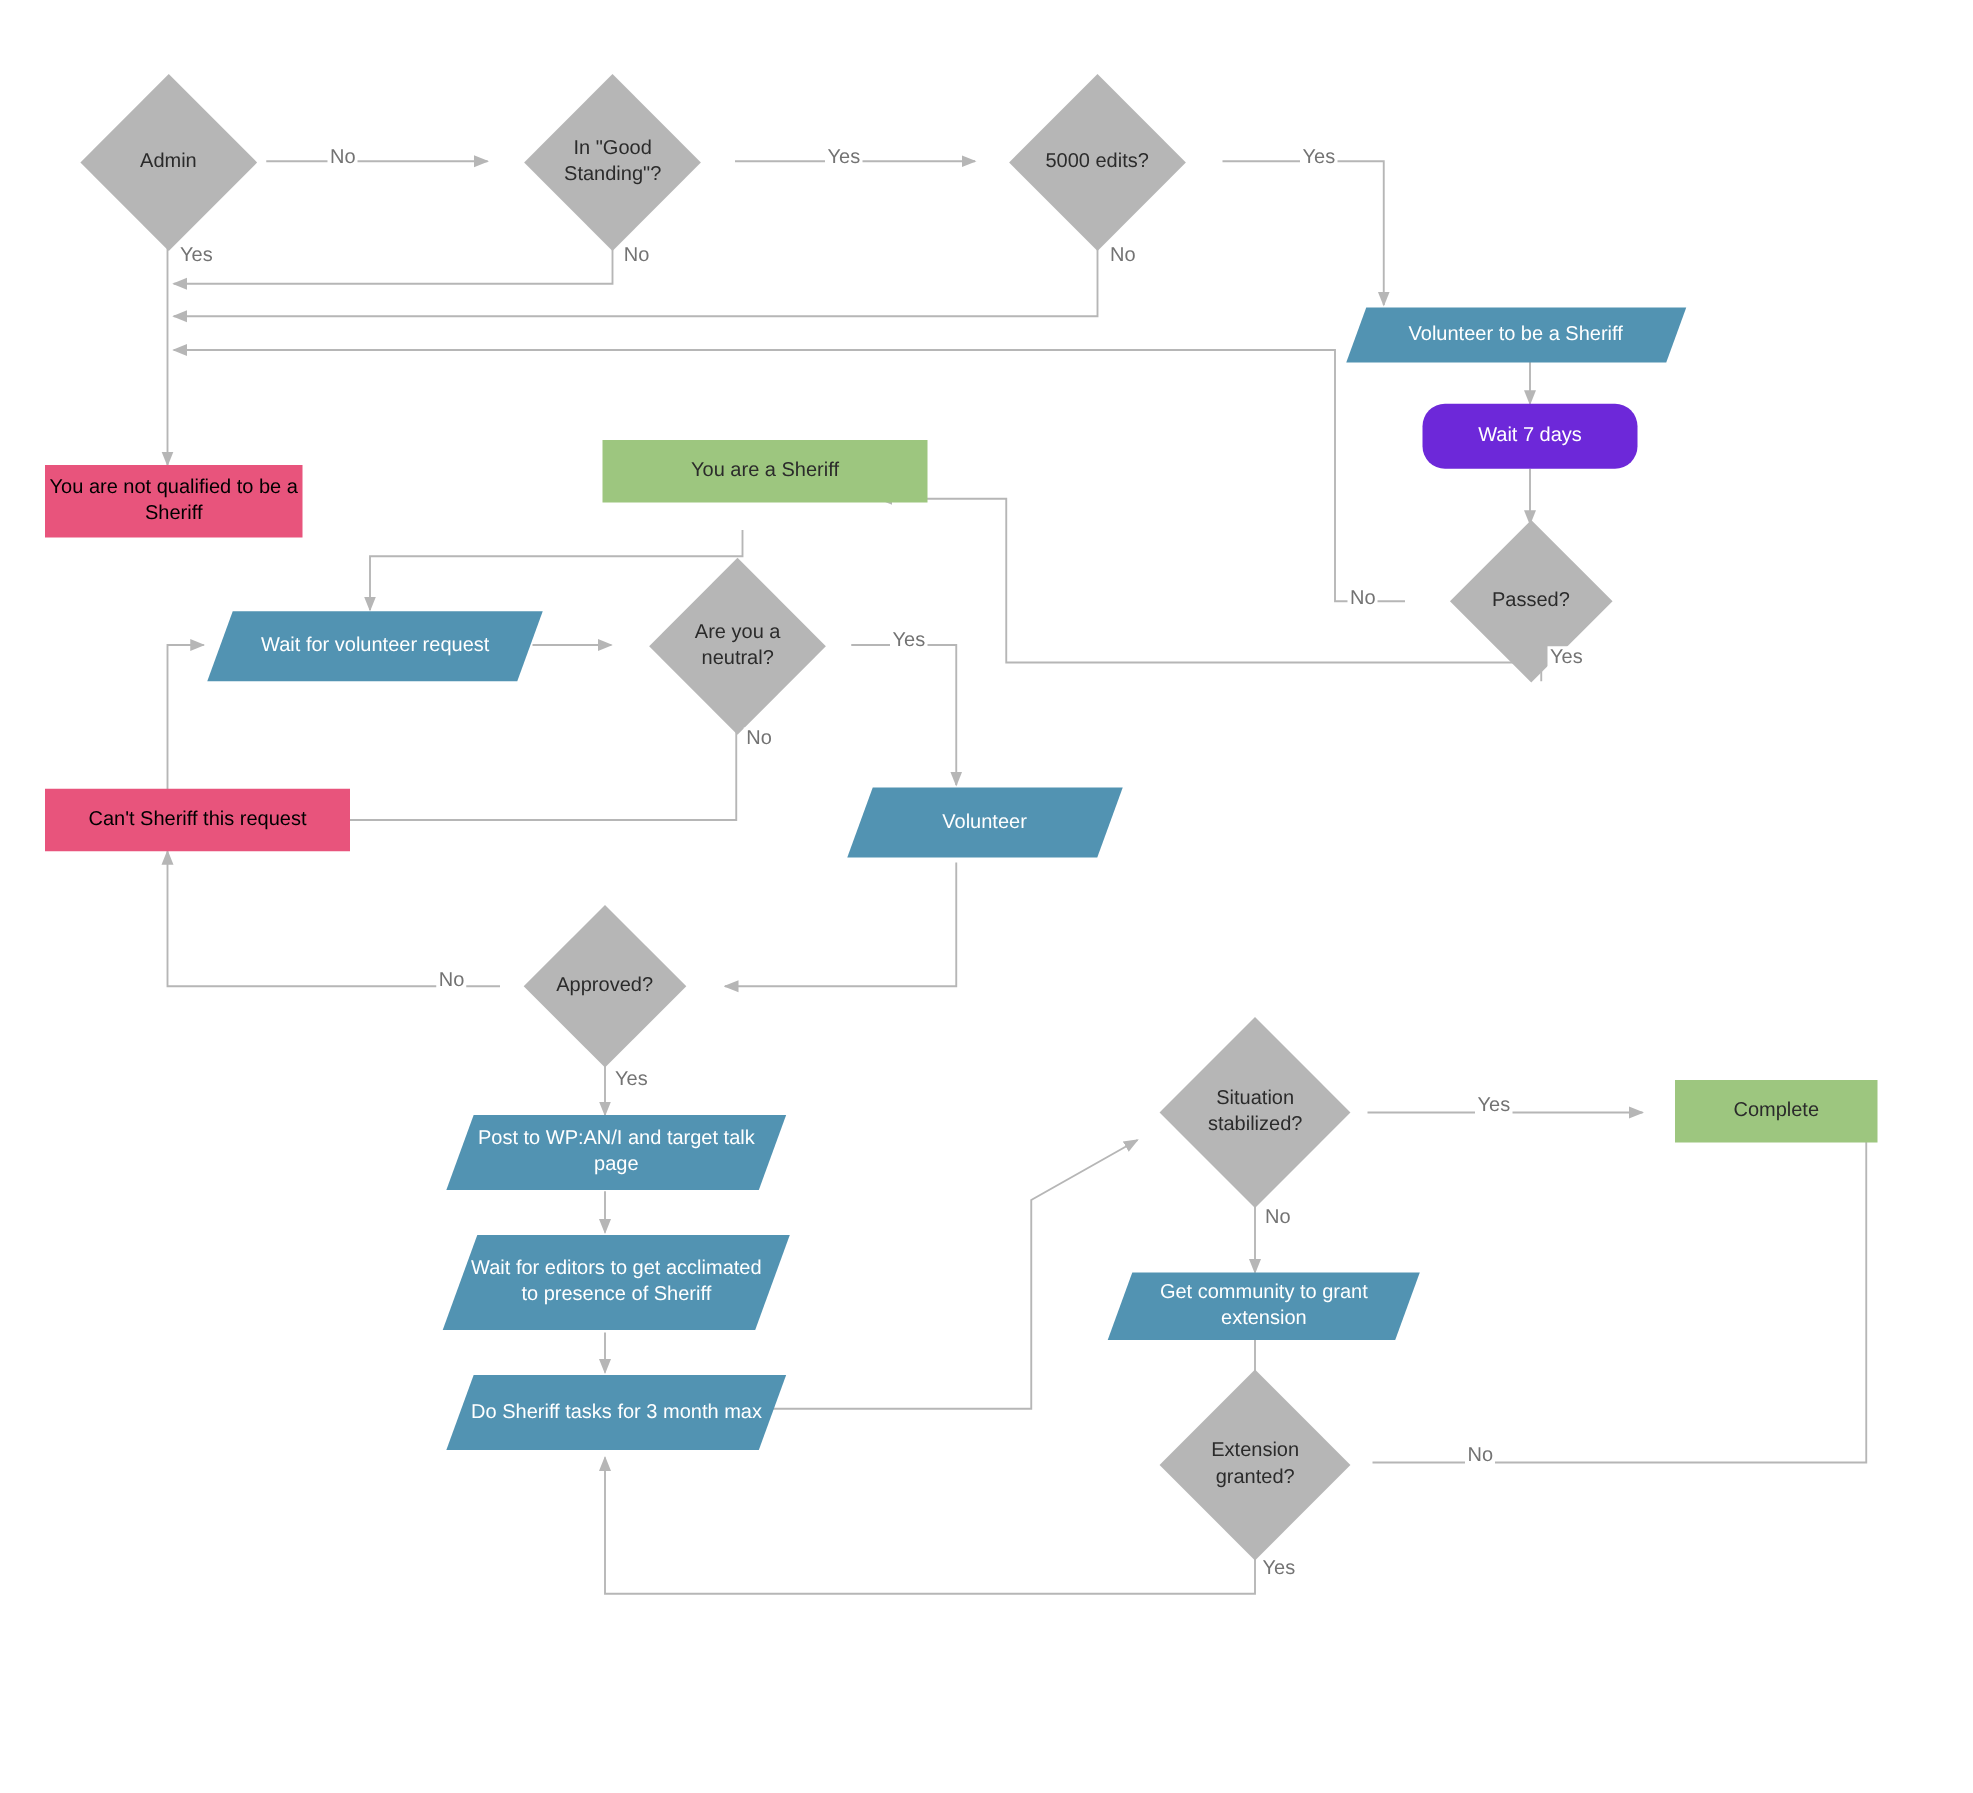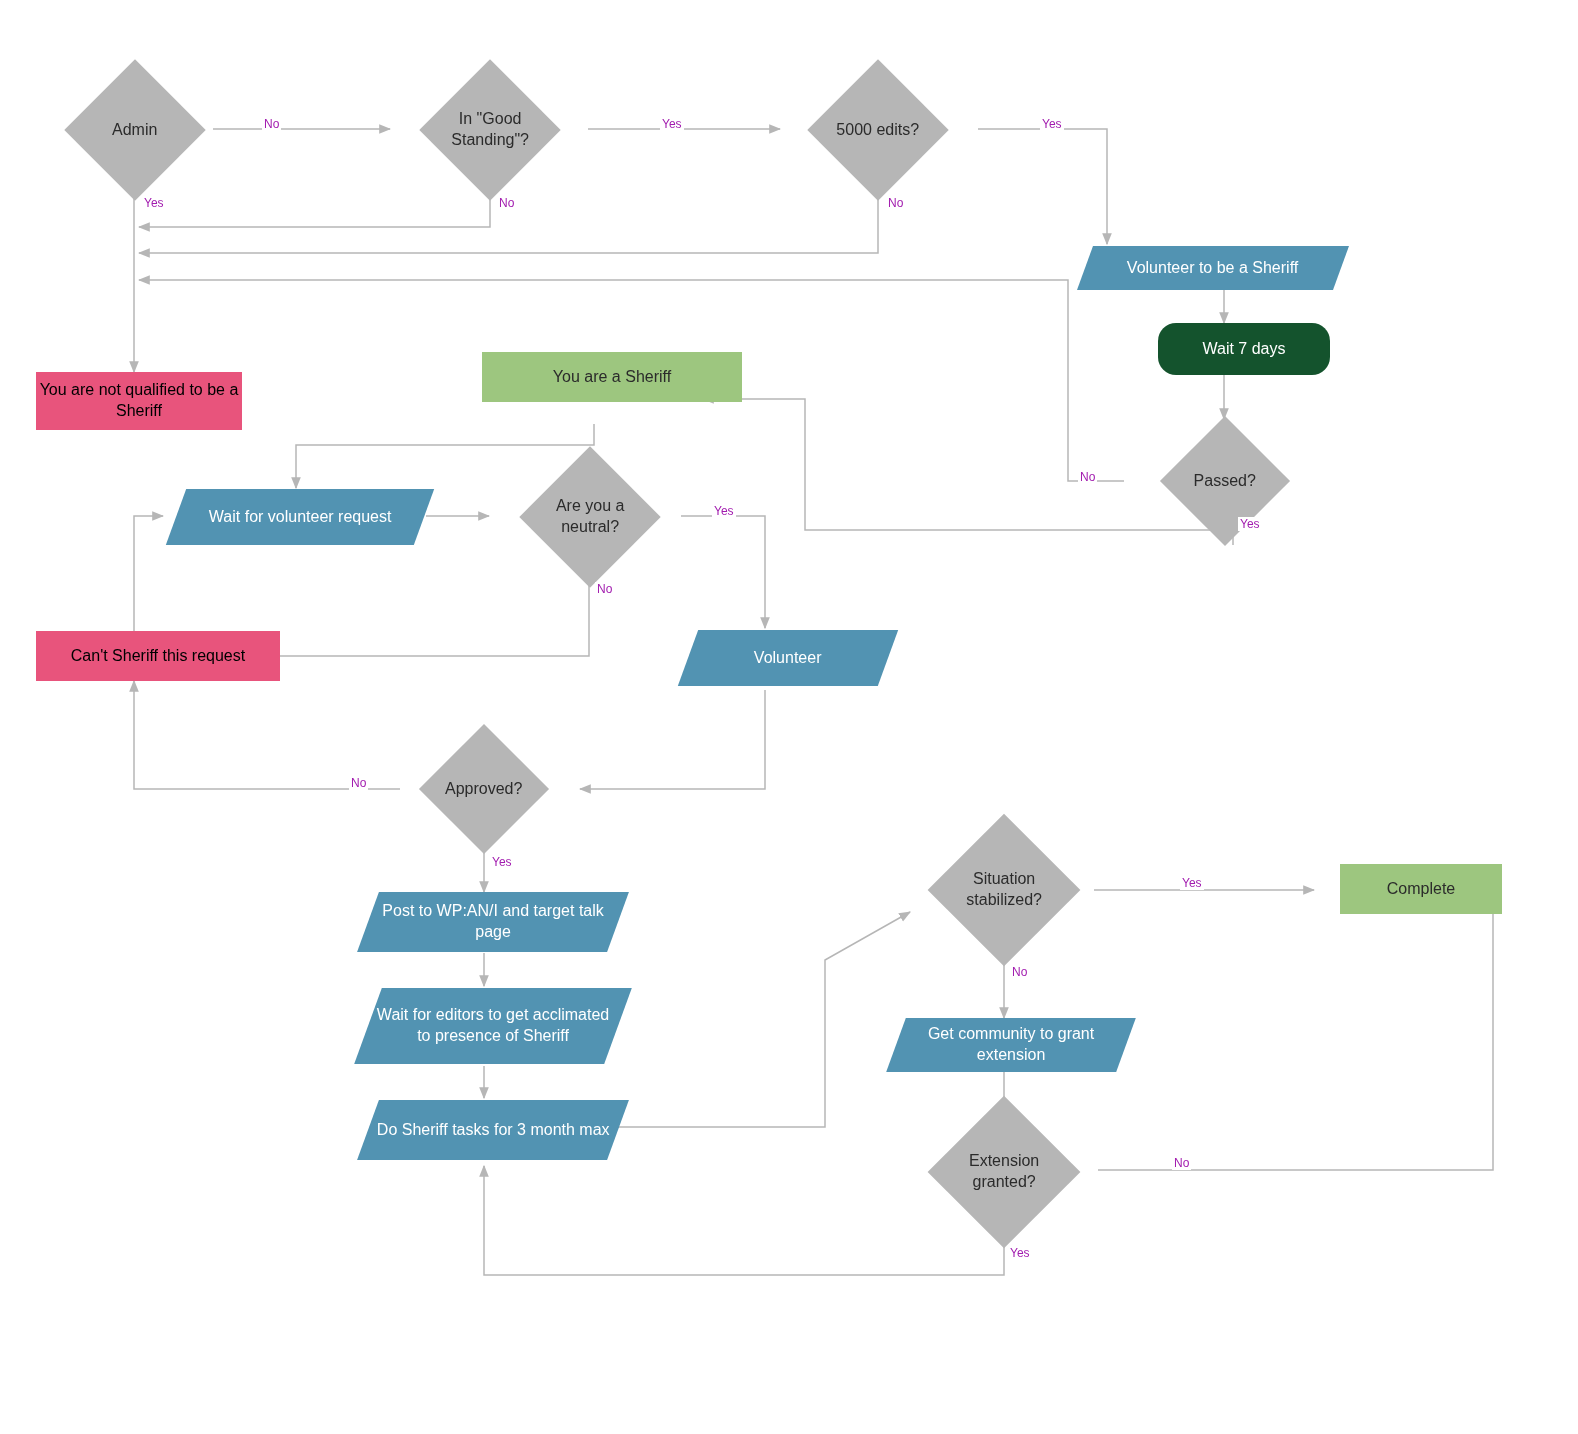--- a/index.html
+++ b/index.html
@@ -40,29 +40,28 @@
   }
   .rect-red {
     background: #e8547c;
     color: #000000;
   }
   .rect-green {
     background: #9dc67f;
     color: #2b2b2b;
   }
   .rounded {
-    background: #14532d;
+    background: #6d28d9;
     color: #ffffff;
     border-radius: 18px;
-    margin-left: 20px;
   }
   .label {
     position: absolute;
-    font-size: 12px;
-    color: #a21caf;
+    font-size: 16px;
+    color: #737373;
     background: #ffffff;
     padding: 0 2px;
   }
   svg {
     position: absolute;
     top: 0;
     left: 0;
     width: 1578px;
     height: 1434px;
     pointer-events: none;

